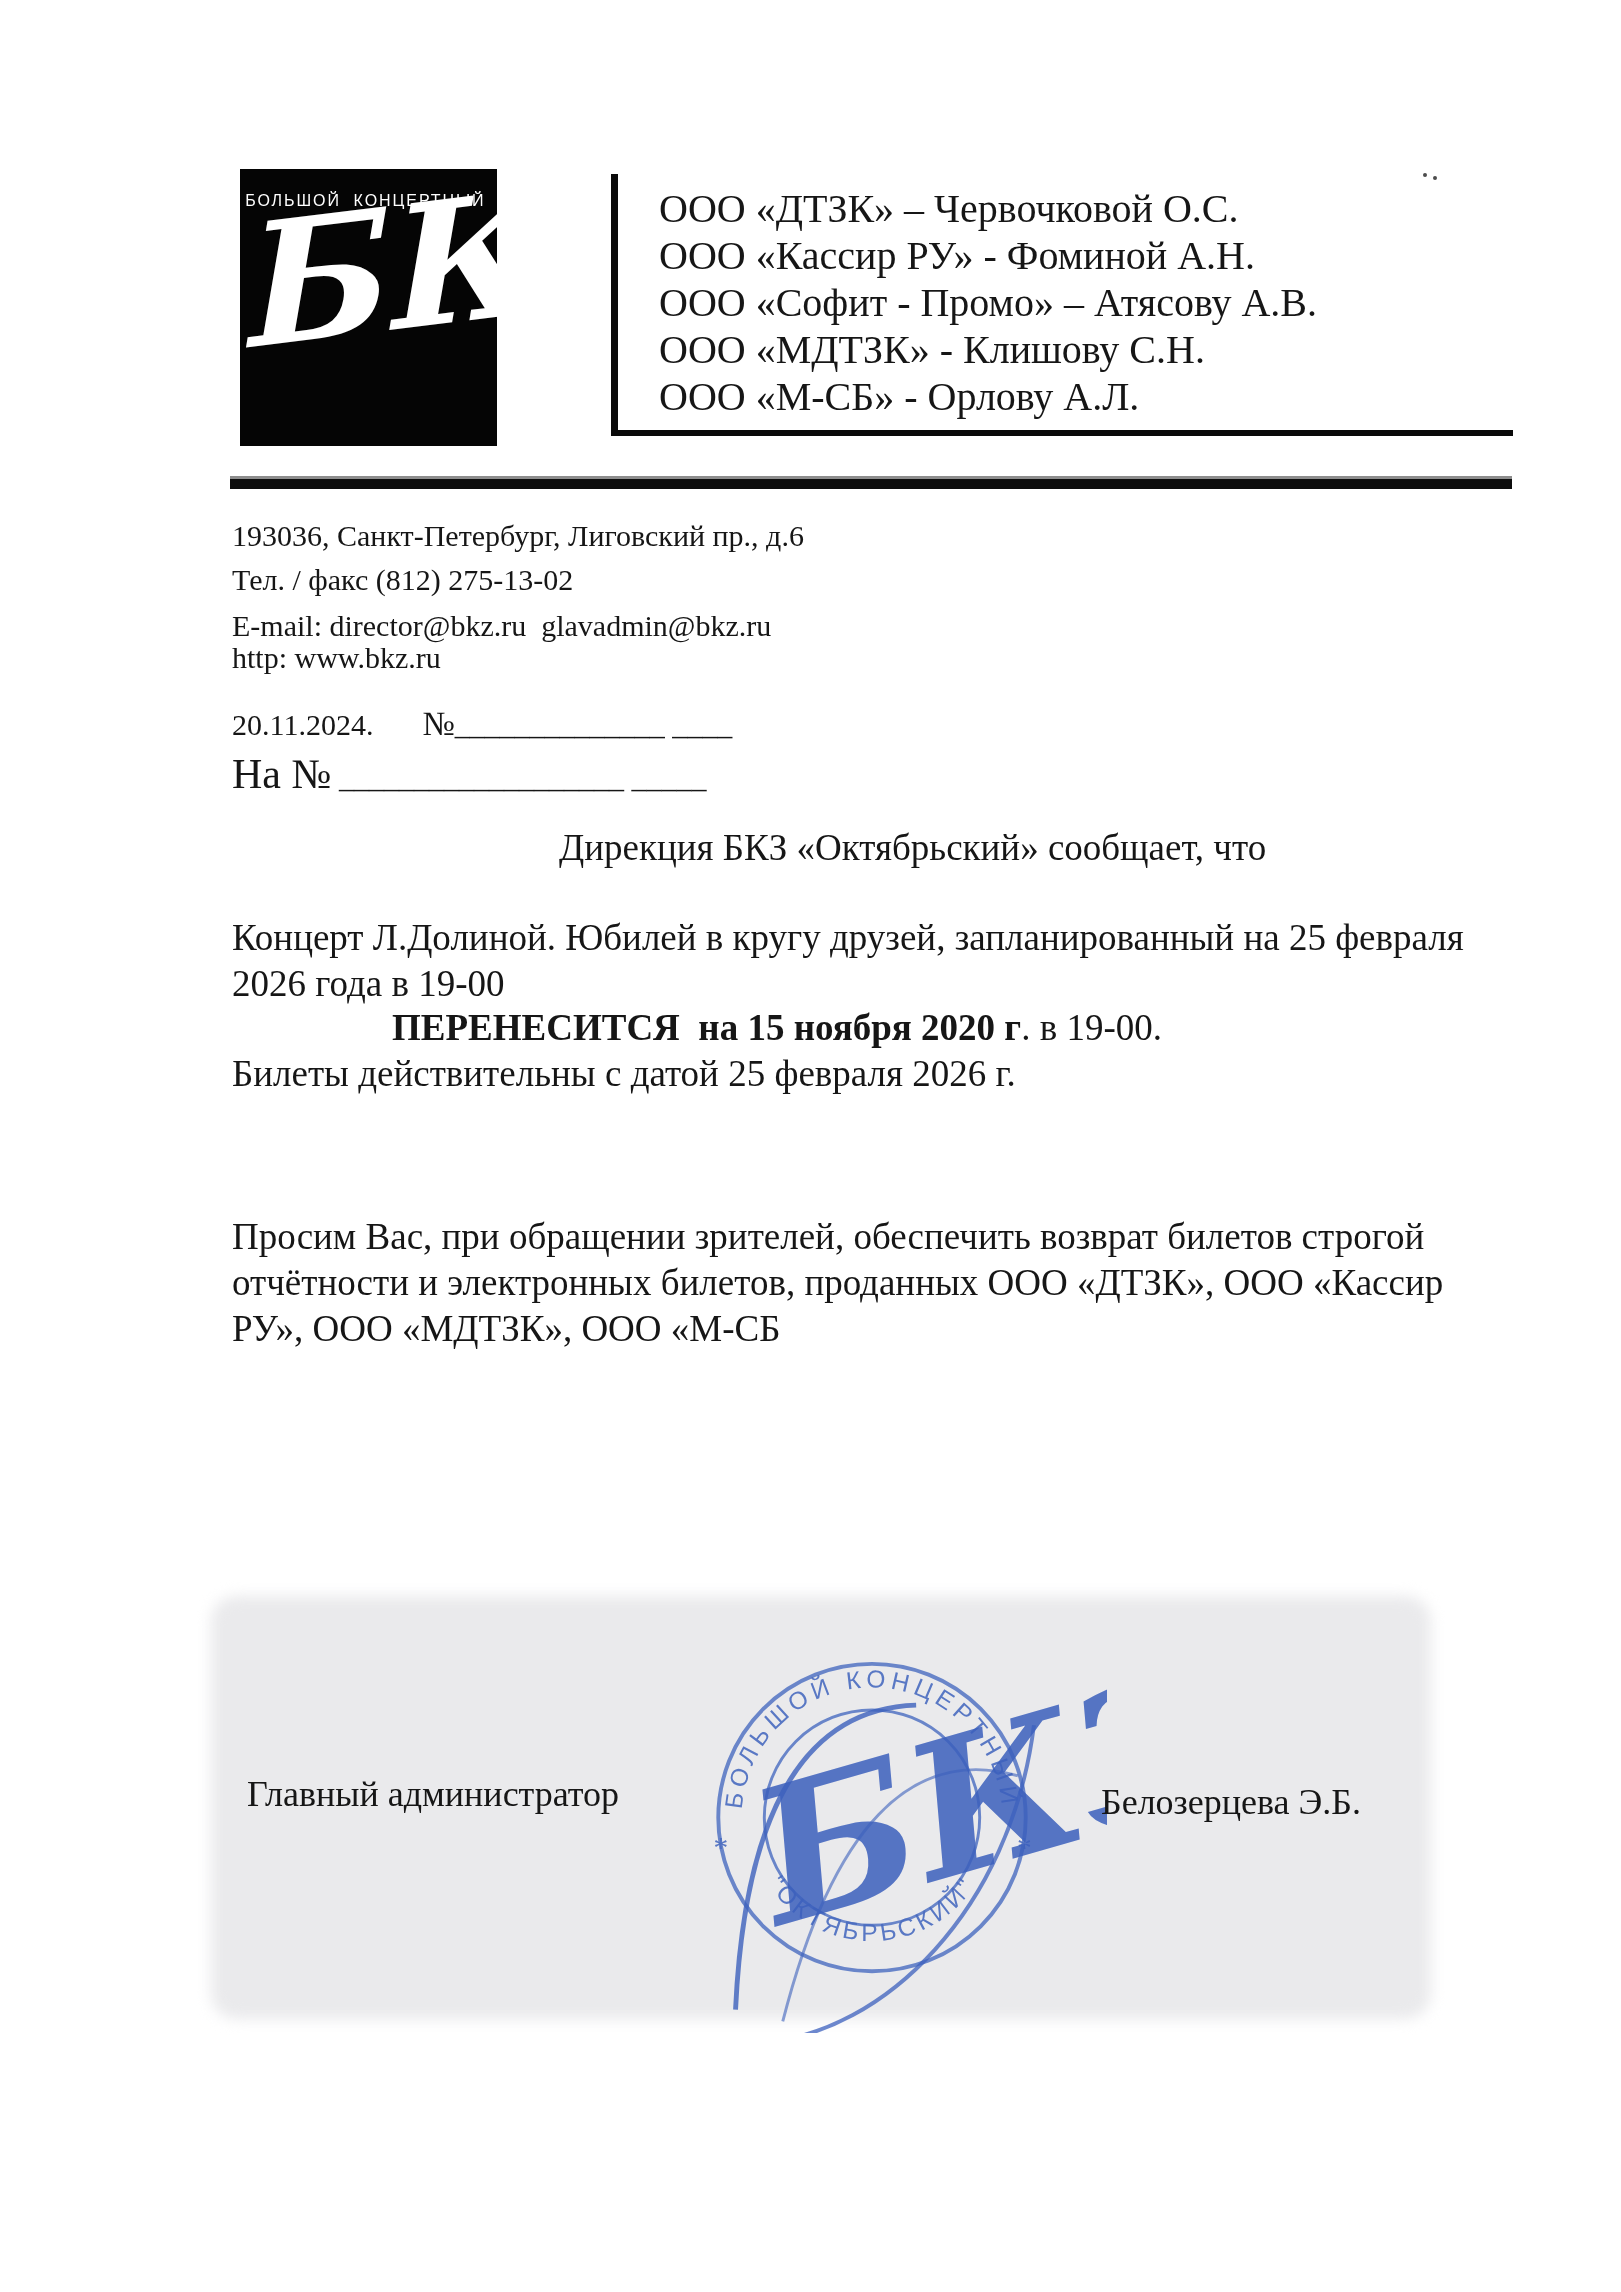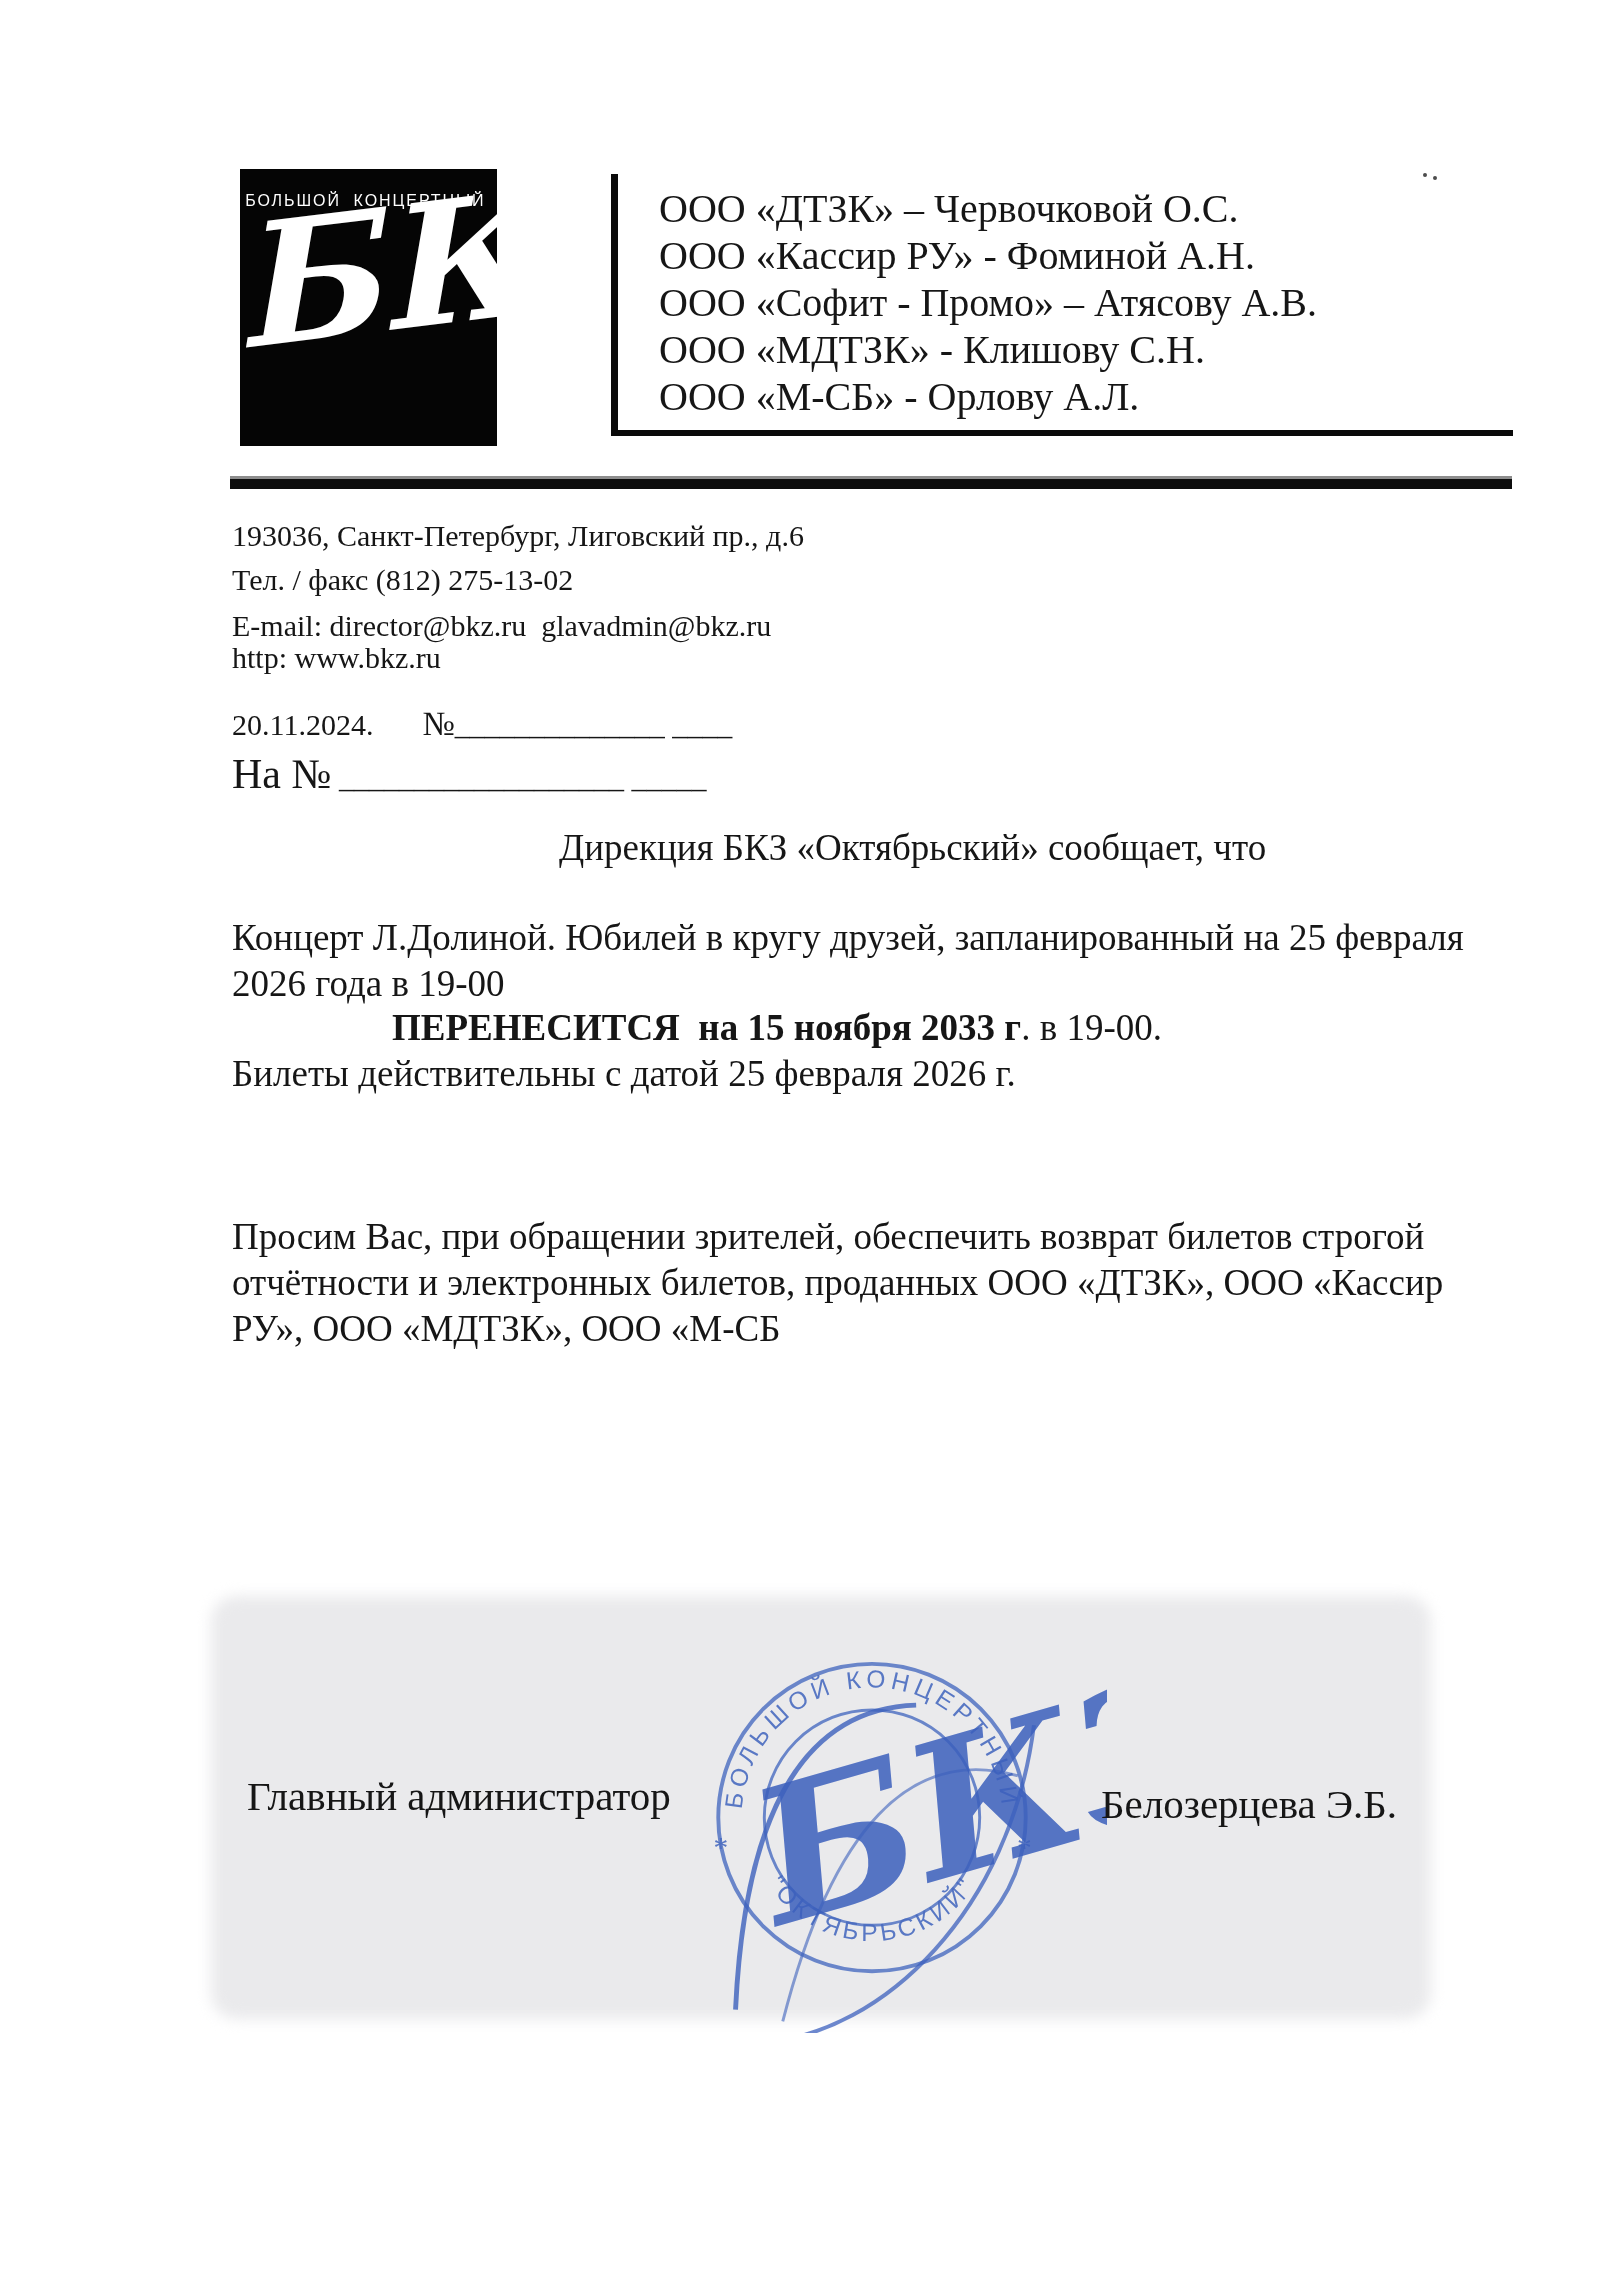--- a/index.html
+++ b/index.html
@@ -29,21 +29,21 @@
   
   .v-bar{position:absolute; left:611px; top:174px; width:6.9px; height:261px; background:#0a0a0a;}
   .h-bar{position:absolute; left:611px; top:430px; width:902px; height:5.9px; background:#0a0a0a;}
   .thick-rule{position:absolute; left:230px; top:476px; width:1282px; height:9.8px;
     background:#0d0d0d; border-top:3.9px solid #8d8d8d;}
   
   .recipient{font-size:40px; line-height:1; left:659px;}
   .contact{font-size:30px; line-height:1; left:232px;}
   .body-line{font-size:37px; line-height:1; left:232px;}
   .bold-seg{font-weight:bold;}
-  .sig{font-size:41px; line-height:1;}
+  .sig{font-size:36px; line-height:1;}
   .blank{letter-spacing:0px;}
   
   .scan-shade{
     position:absolute; left:211px; top:1596px; width:1220px; height:423px;
     background:#eaeaec; border-radius:25.5px; filter:blur(6.9px);
   }
   .noise-dot{position:absolute; width:3.9px; height:3.9px; background:#4d4d4d; border-radius:50%;}
   
   .stamp-svg{position:absolute; left:637px; top:1612px;}
 </style>
@@ -72,21 +72,21 @@
   <div class="abs contact" style="top:521px">193036, Санкт-Петербург, Лиговский пр., д.6</div>
   <div class="abs contact" style="top:565px">Тел. / факс (812) 275-13-02</div>
   <div class="abs contact" style="top:611px">E-mail: director@bkz.ru  glavadmin@bkz.ru</div>
   <div class="abs contact" style="top:643px">http: www.bkz.ru</div>
   <div class="abs contact" style="top:707px"><span>20.11.2024.</span><span style="display:inline-block;width:49px"></span><span style="font-size:34px">№</span><span class="blank">______________ ____</span></div>
   <div class="abs contact" style="top:753px"><span style="font-size:42px">На №</span><span> </span><span class="blank">___________________ _____</span></div>
 
   <div class="abs body-line" style="left:559px; top:829px">Дирекция БКЗ «Октябрьский» сообщает, что</div>
   <div class="abs body-line" style="top:919px">Концерт Л.Долиной. Юбилей в кругу друзей, запланированный на 25 февраля</div>
   <div class="abs body-line" style="top:965px">2026 года в 19-00</div>
-  <div class="abs body-line" style="left:392px; top:1009px"><span class="bold-seg">ПЕРЕНЕСИТСЯ  на 15 ноября 2033 г</span><span>. в 19-00.</span></div>
+  <div class="abs body-line" style="left:392px; top:1009px"><span class="bold-seg">ПЕРЕНЕСИТСЯ  на 15 ноября 2020 г</span><span>. в 19-00.</span></div>
   <div class="abs body-line" style="top:1055px">Билеты действительны с датой 25 февраля 2026 г.</div>
   <div class="abs body-line" style="top:1218px">Просим Вас, при обращении зрителей, обеспечить возврат билетов строгой</div>
   <div class="abs body-line" style="top:1310px">РУ», ООО «МДТЗК», ООО «М-СБ</div>
   <div class="abs body-line" style="top:1264px">отчётности и электронных билетов, проданных ООО «ДТЗК», ООО «Кассир</div>
 
   <div class="scan-shade"></div>
 
   <svg class="stamp-svg" width="470" height="421" viewBox="0 0 480 430">
     <g stroke="#5374c4" fill="none" opacity="0.85">
       <circle cx="240" cy="210" r="157" stroke-width="4"></circle>

